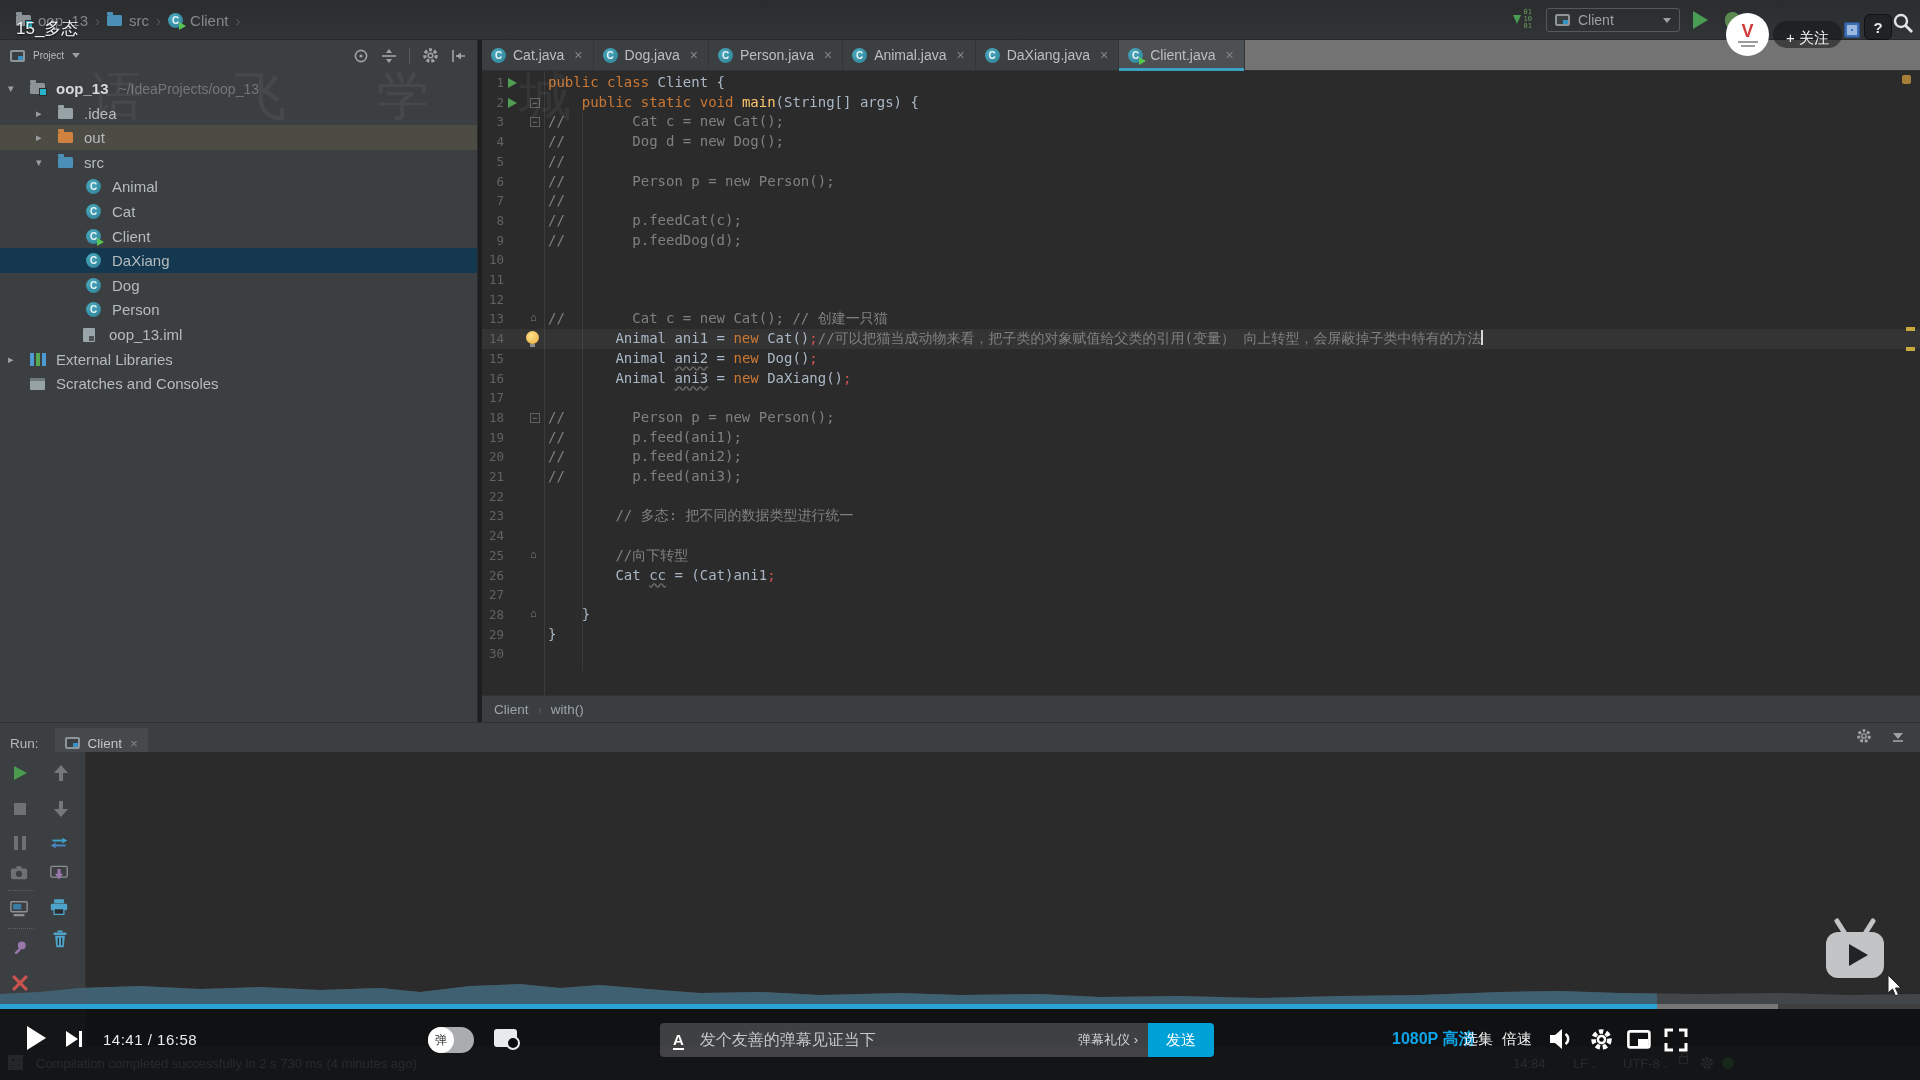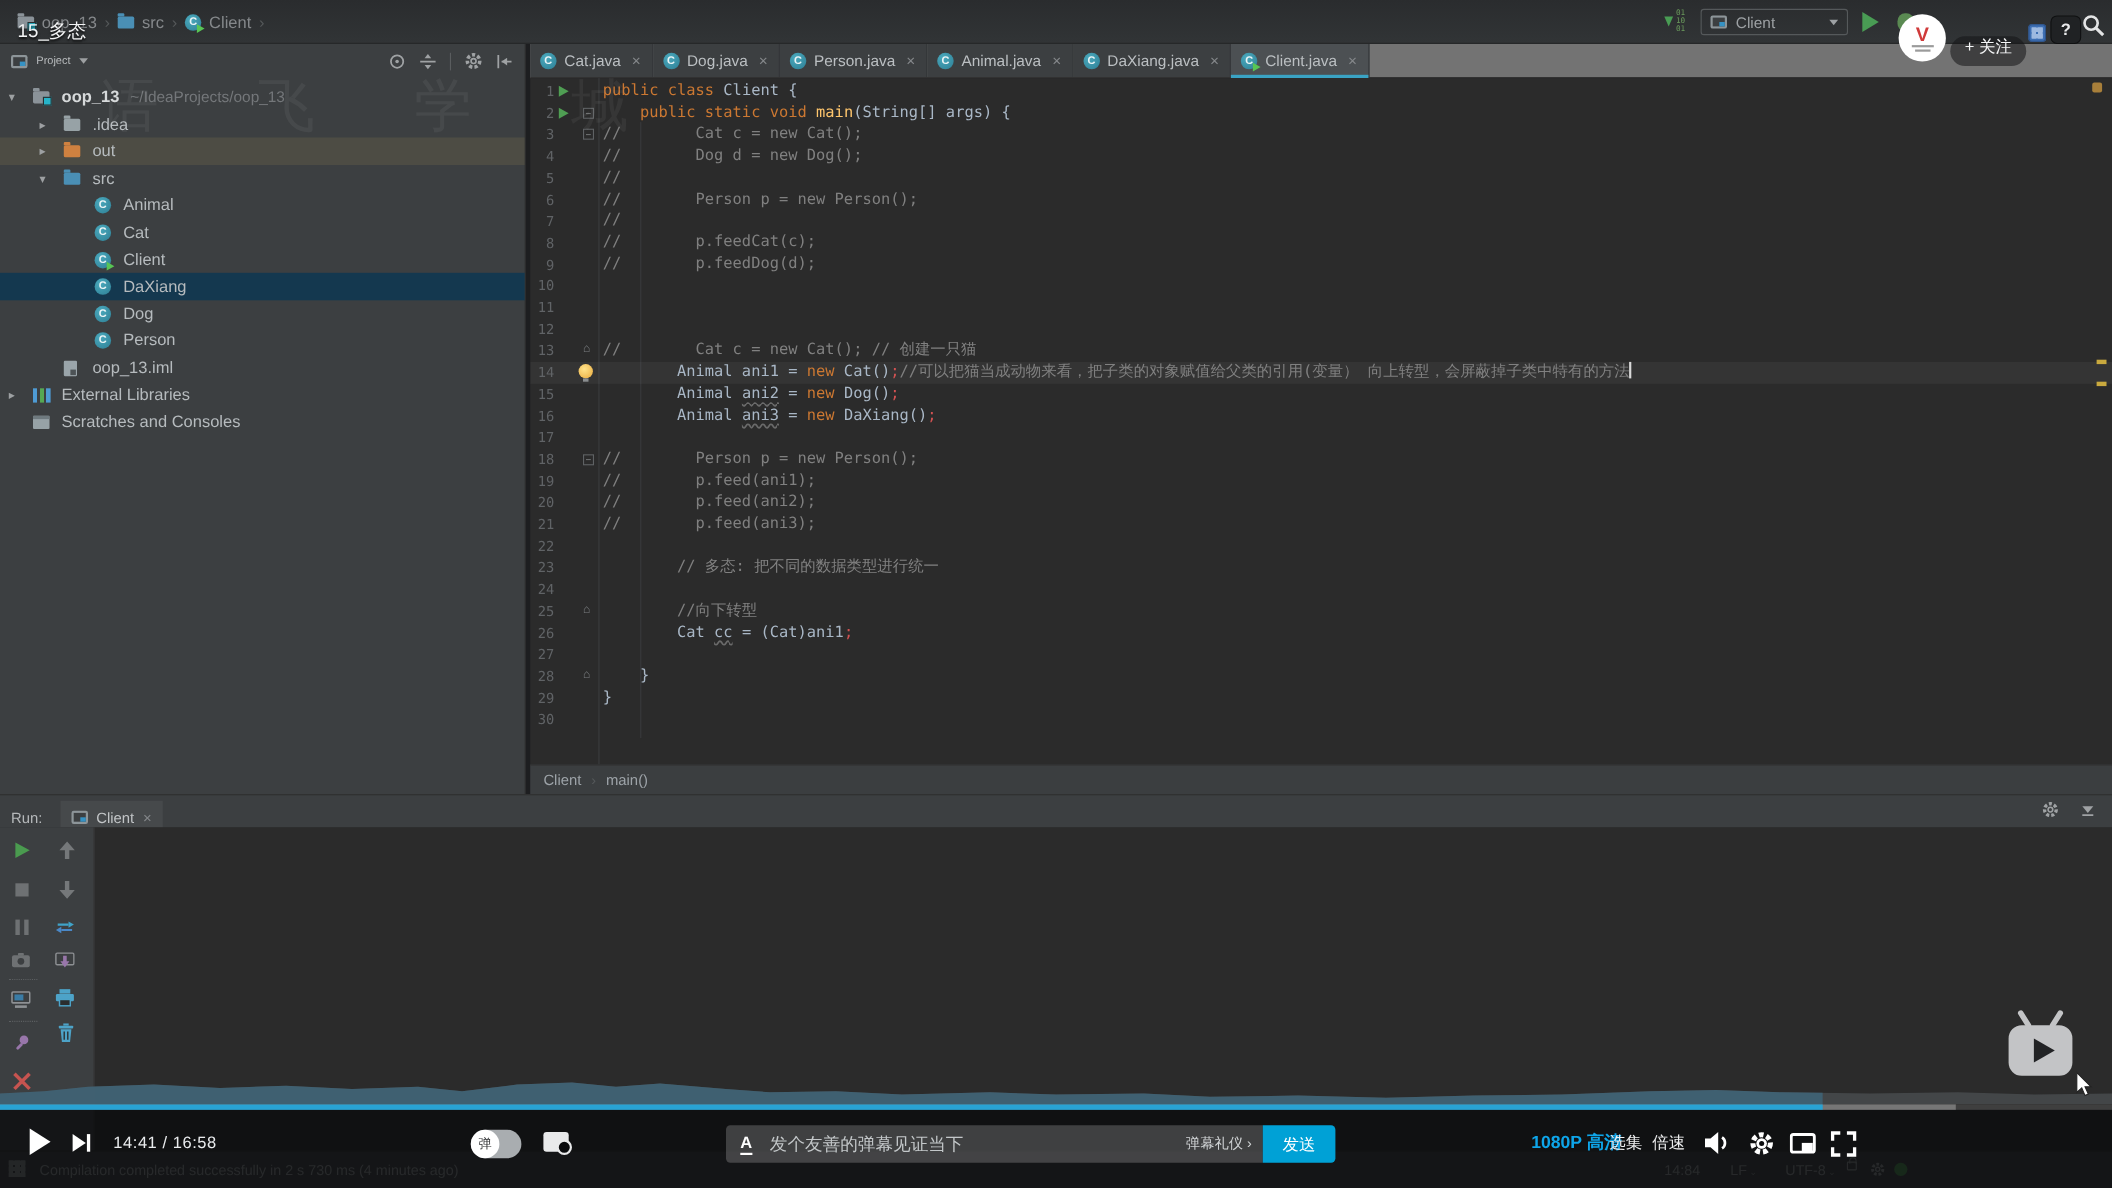--- a/index.html
+++ b/index.html
@@ -46,22 +46,22 @@
     display:flex; align-items:center; gap:8px; padding:0 8px; color:#9da1a4; font-size:14px; }
   #run-config .caret-down { margin-left:auto; width:0; height:0; border-top:5px solid #9da1a4; border-left:4px solid transparent; border-right:4px solid transparent; }
   #run-play { right:212px; top:11px; width:0; height:0; border-left:15px solid #499c54; border-top:9px solid transparent; border-bottom:9px solid transparent; }
   #debug-bug { right:180px; top:12px; width:15px; height:16px; background:#5a8a52; border-radius:46% 46% 40% 40%; }
 
   
   #avatar { right:151px; top:13px; width:43px; height:43px; border-radius:50%; background:#fff; z-index:11;
     display:flex; flex-direction:column; align-items:center; justify-content:center; }
   #avatar .v { color:#d03a3a; font-weight:bold; font-size:18px; line-height:16px; }
   #avatar .tiny { width:20px; height:2px; background:#9b9b9b; margin-top:2px; }
-  #follow-btn { right:78px; top:33px; height:27px; padding:0 13px; border-radius:14px; background:rgba(20,20,22,.55);
-    color:#f5f6f7; font-size:15px; display:flex; align-items:flex-start; z-index:11; }
+  #follow-btn { right:78px; top:21px; height:27px; padding:0 13px; border-radius:14px; background:rgba(20,20,22,.55);
+    color:#f5f6f7; font-size:15px; display:flex; align-items:flex-end; z-index:11; }
   #grid-ic { right:60px; top:22px; width:16px; height:16px; background:#3d6fb4; border-radius:3px; z-index:10;
     box-shadow:inset 0 0 0 1px #2c5188; }
   #grid-ic::after { content:""; position:absolute; left:3px; top:3px; width:10px; height:10px;
     background:linear-gradient(90deg,#9db9e0 0 4px,transparent 4px 6px,#9db9e0 6px 10px),
                linear-gradient(#9db9e0 0 4px,transparent 4px 6px,#9db9e0 6px 10px); }
   #help-bubble { right:28px; top:14px; width:28px; height:26px; background:#202224; border:1px solid #0f1011; border-radius:6px;
     color:#e8e9ea; font-weight:bold; font-size:15px; display:flex; align-items:center; justify-content:center; z-index:11; }
   #search-mag { right:6px; top:12px; width:22px; height:22px; z-index:10; }
 
   
@@ -311,21 +311,21 @@
         <span class="tree-label" style="left: 112px;">DaXiang</span>
       </div>
       <div class="tree-row" style="top: 232.8px;">
         <span class="tree-icon cls-ic" style="left: 86px;"></span>
         <span class="tree-label" style="left: 112px;">Dog</span>
       </div>
       <div class="tree-row" style="top: 257.4px;">
         <span class="tree-icon cls-ic" style="left: 86px;"></span>
         <span class="tree-label" style="left: 112px;">Person</span>
       </div>
-      <div class="tree-row" style="top: 282px;">
+      <div class="tree-row" style="top: 282px; margin-left: 25px;">
         <span class="tree-icon iml-ic" style="left: 58px;"></span>
         <span class="tree-label" style="left: 84px;">oop_13.iml</span>
       </div>
       <div class="tree-row" style="top: 306.6px;">
         <span class="tree-arrow" style="left: 8px;">▸</span>
         <span class="tree-icon lib-ic" style="left: 30px;"></span>
         <span class="tree-label" style="left: 56px;">External Libraries</span>
       </div>
       <div class="tree-row" style="top: 331.2px;">
         <span class="tree-icon scr-ic" style="left: 30px;"></span>
@@ -502,21 +502,21 @@
       </div>
     </div>
   <div id="inspect-ind"></div>
   <div class="stripe-mark" style="top:256px"></div>
   <div class="stripe-mark" style="top:276px"></div>
 </div>
 
 <div id="crumbbar" class="abs">
   <span>Client</span>
   <span class="crumb-sep">›</span>
-  <span>main()</span>
+  <span>with()</span>
 </div>
 
 <div id="run-tabrow" class="abs">
   <span id="run-label">Run:</span>
   <span id="run-tab">
     <span class="win-ic"></span>
     <span>Client</span>
     <span class="tab-close">×</span>
   </span>
 </div>

